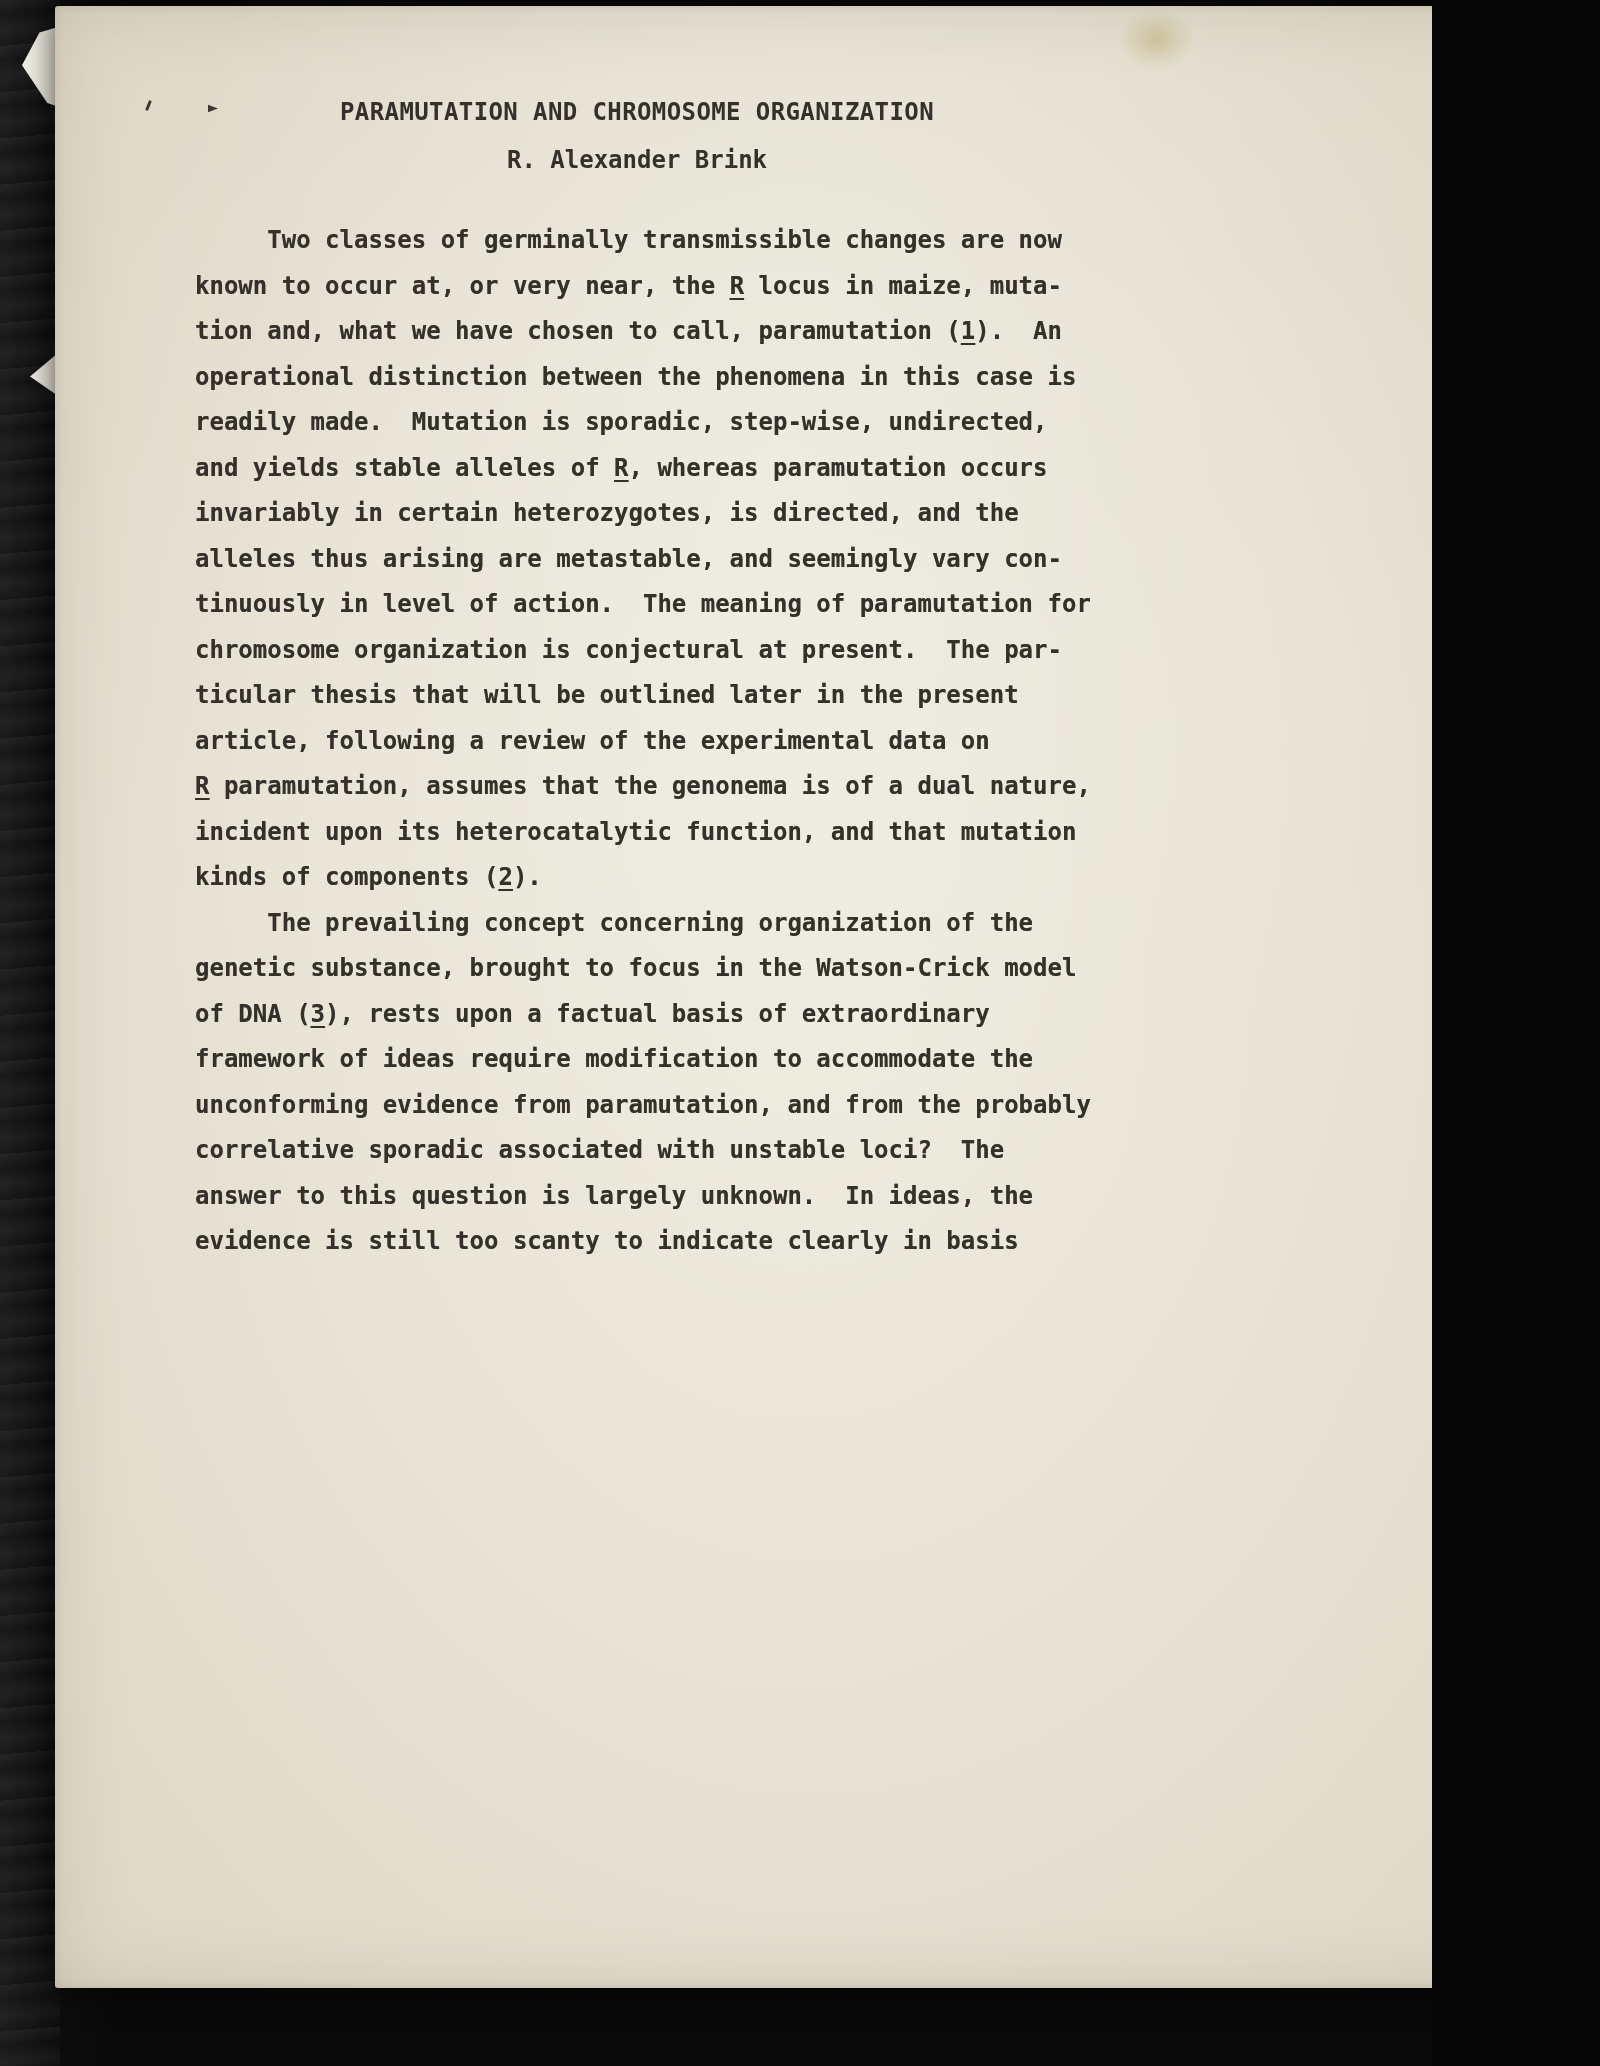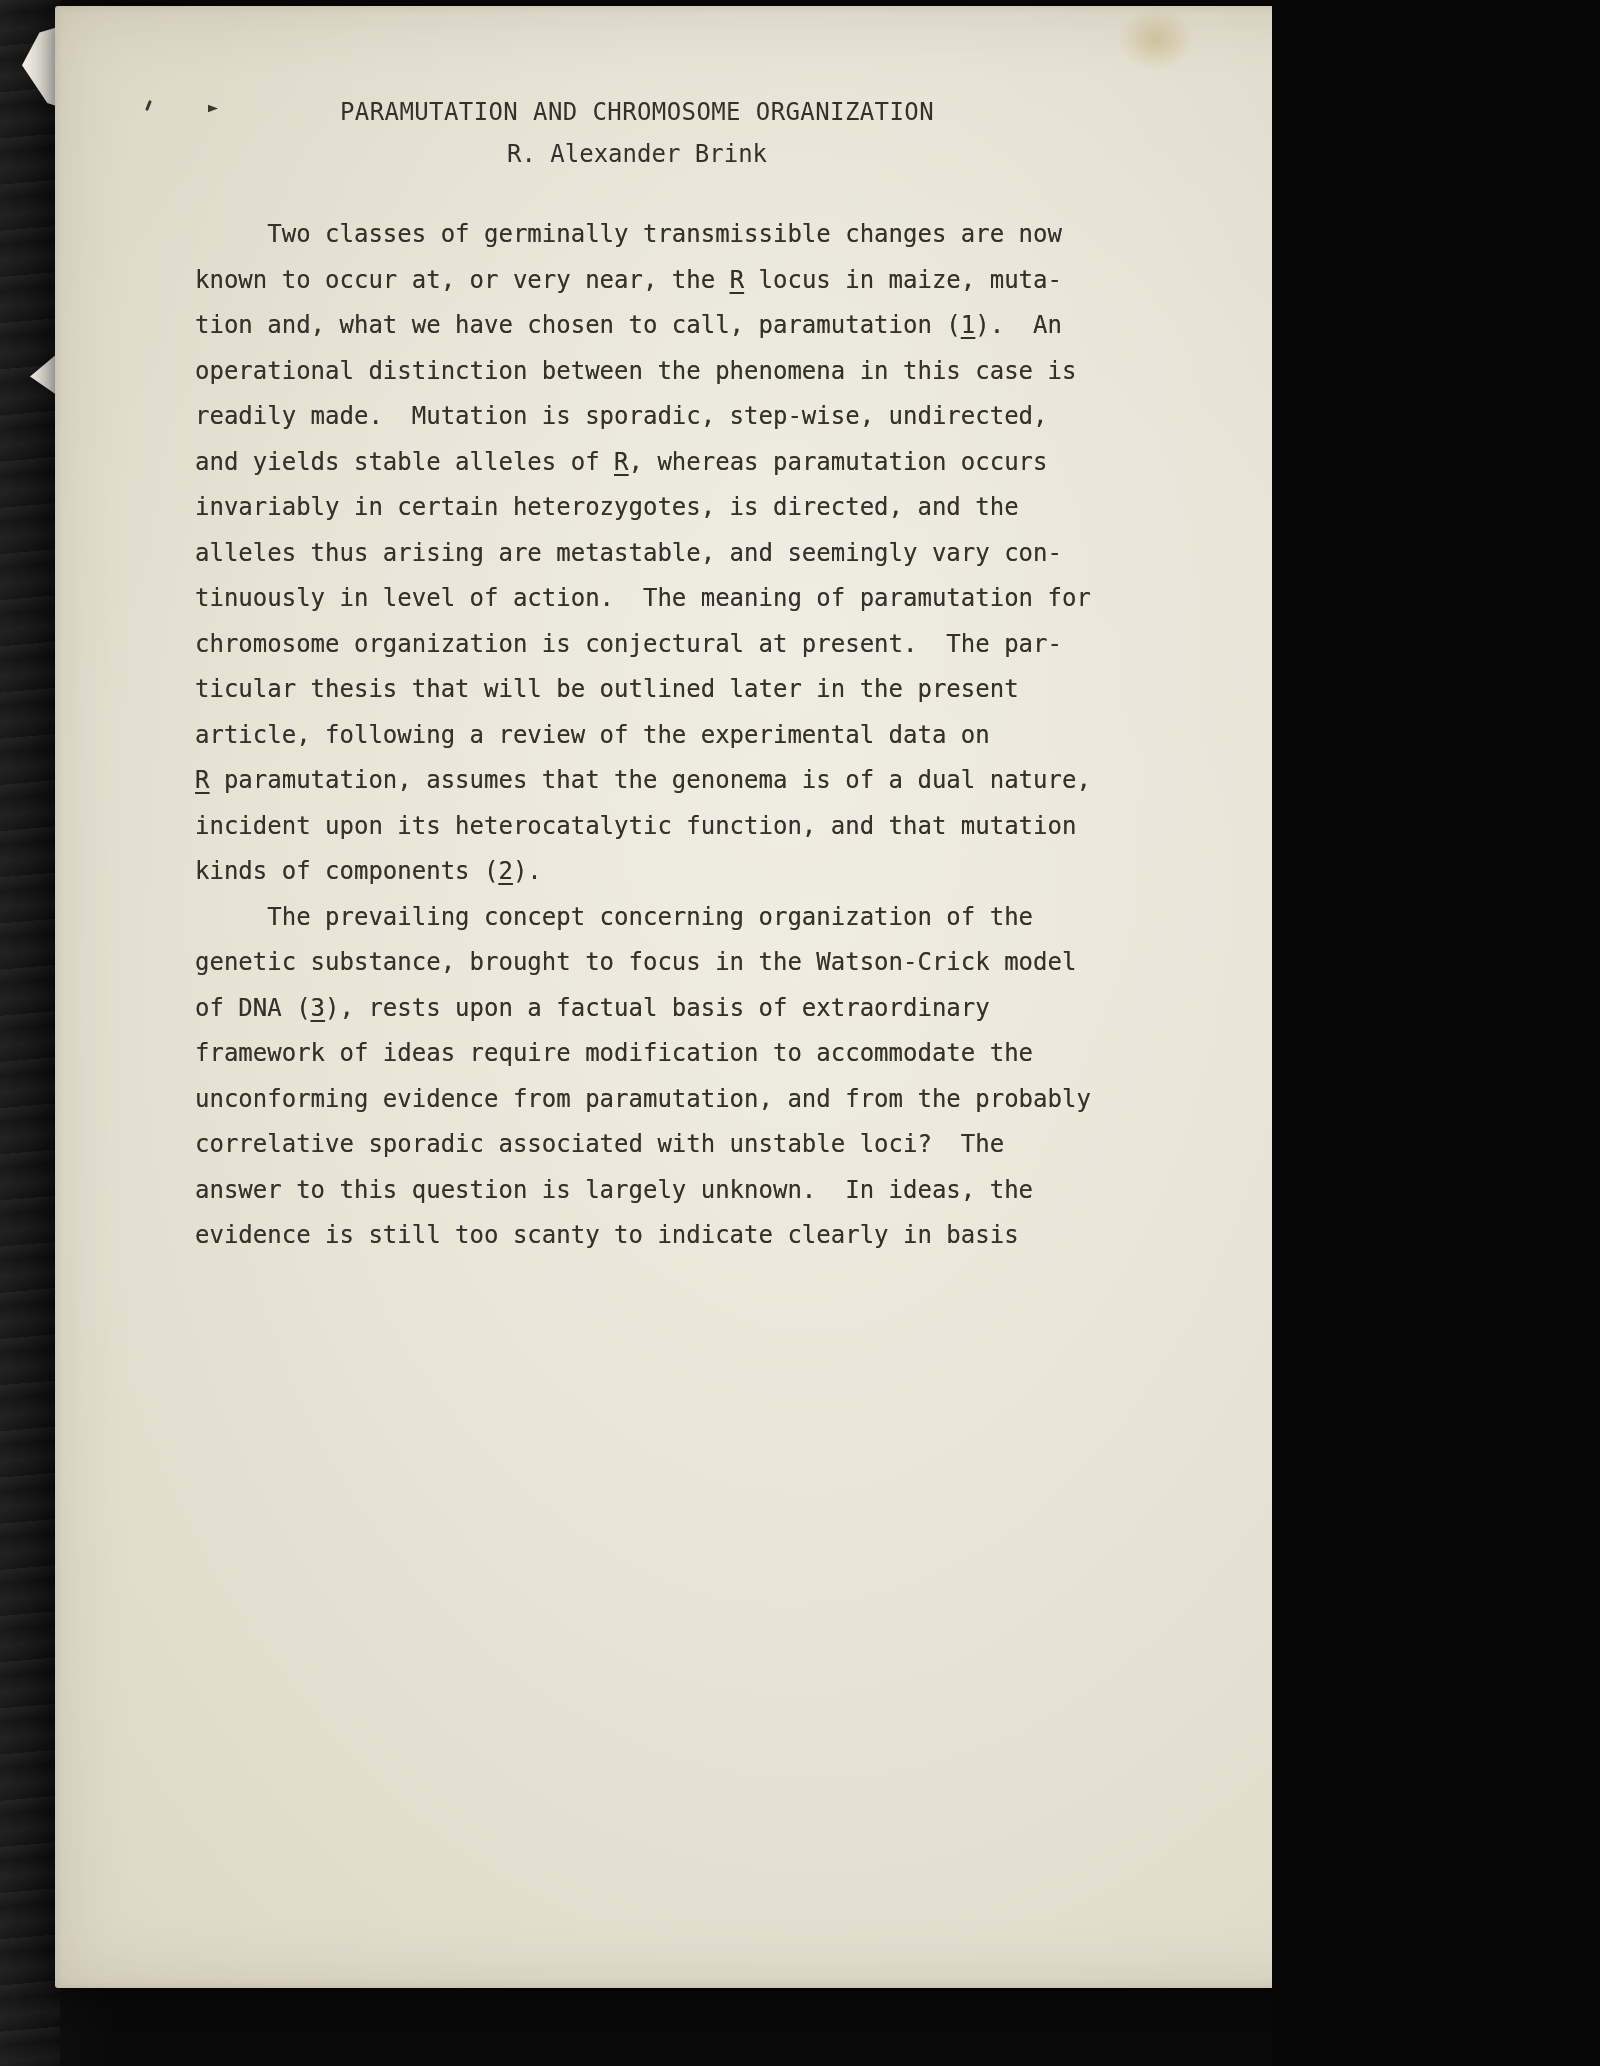--- a/index.html
+++ b/index.html
@@ -2,26 +2,27 @@
 <html><head>
 <meta charset="utf-8">
 <style>
   html, body {
     margin: 0;
     padding: 0;
     background: #070707;
   }
   .scan {
     position: relative;
-    width: 1272px;
+    width: 1432px;
     height: 2066px;
     overflow: hidden;
     background:
       linear-gradient(90deg, #1a1a1a 0px, #0d0d0d 60px, #090909 120px, #090909 1540px, #101010 1600px),
       #090909;
+    font-weight: bold;
   }
   
   .scan::after {
     content: "";
     position: absolute;
     left: 0; top: 0;
     width: 60px; height: 100%;
     background: repeating-linear-gradient(
       175deg,
       rgba(255,255,255,0.05) 0px,
@@ -95,21 +96,21 @@
     text-align: center;
     font-size: 24px;
     line-height: 36px;
     letter-spacing: 0.4px;
     white-space: pre;
   }
   .doc-author {
     text-align: center;
     font-size: 24px;
     line-height: 36px;
-    margin-top: 6px;
+    margin-top: 12px;
     white-space: pre;
   }
   .doc-body {
     margin-top: 40px;
     font-size: 24px;
   }
   .doc-body .line {
     white-space: pre;
     height: 45.5px;
     line-height: 45.5px;

